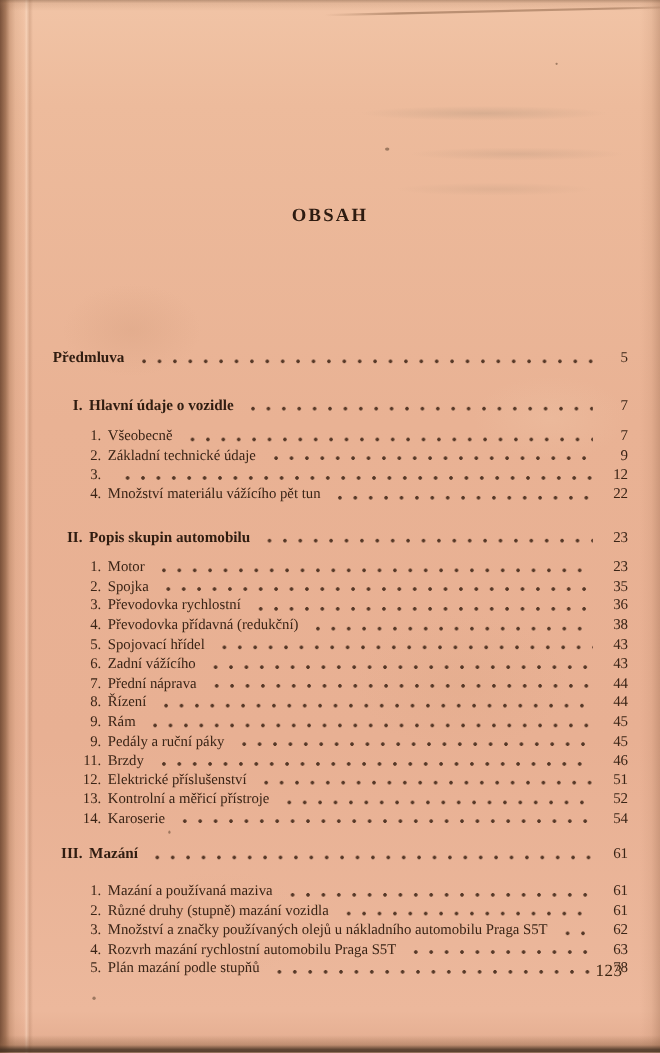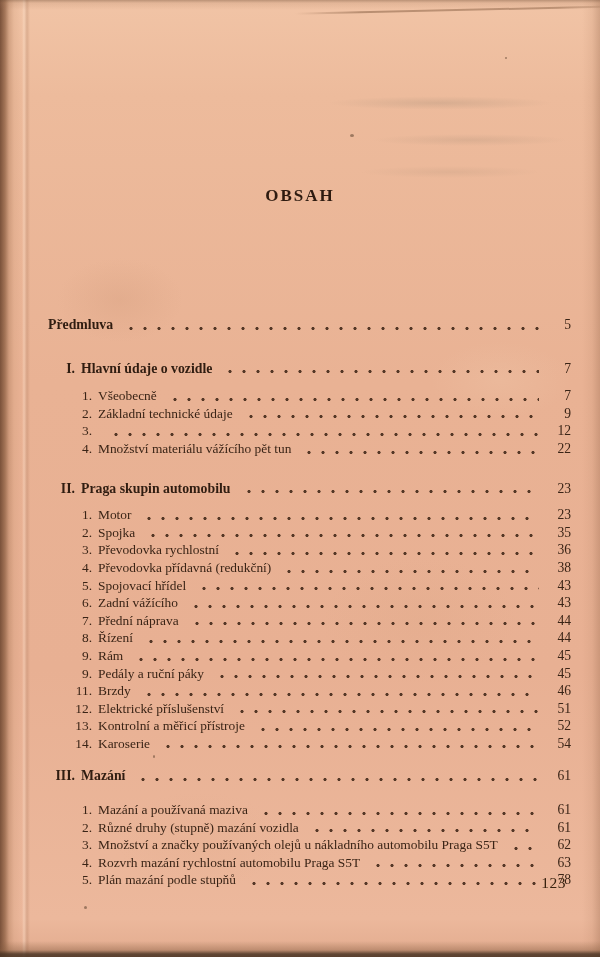--- a/index.html
+++ b/index.html
@@ -122,21 +122,21 @@
         <span class="pg">12</span>
       </div>
       <div class="toc-row item">
         <span class="num">4.</span>
         <span class="lbl">Množství materiálu vážícího pět tun</span>
         <span class="dots"></span>
         <span class="pg">22</span>
       </div>
       <div class="toc-row section" style="margin-top: 22px;">
         <span class="num">II.</span>
-        <span class="lbl">Praga skupin automobilu</span>
+        <span class="lbl">Popis skupin automobilu</span>
         <span class="dots"></span>
         <span class="pg">23</span>
       </div>
       <div class="toc-row item" style="margin-top: 9px;">
         <span class="num">1.</span>
         <span class="lbl">Motor</span>
         <span class="dots"></span>
         <span class="pg">23</span>
       </div>
       <div class="toc-row item">

